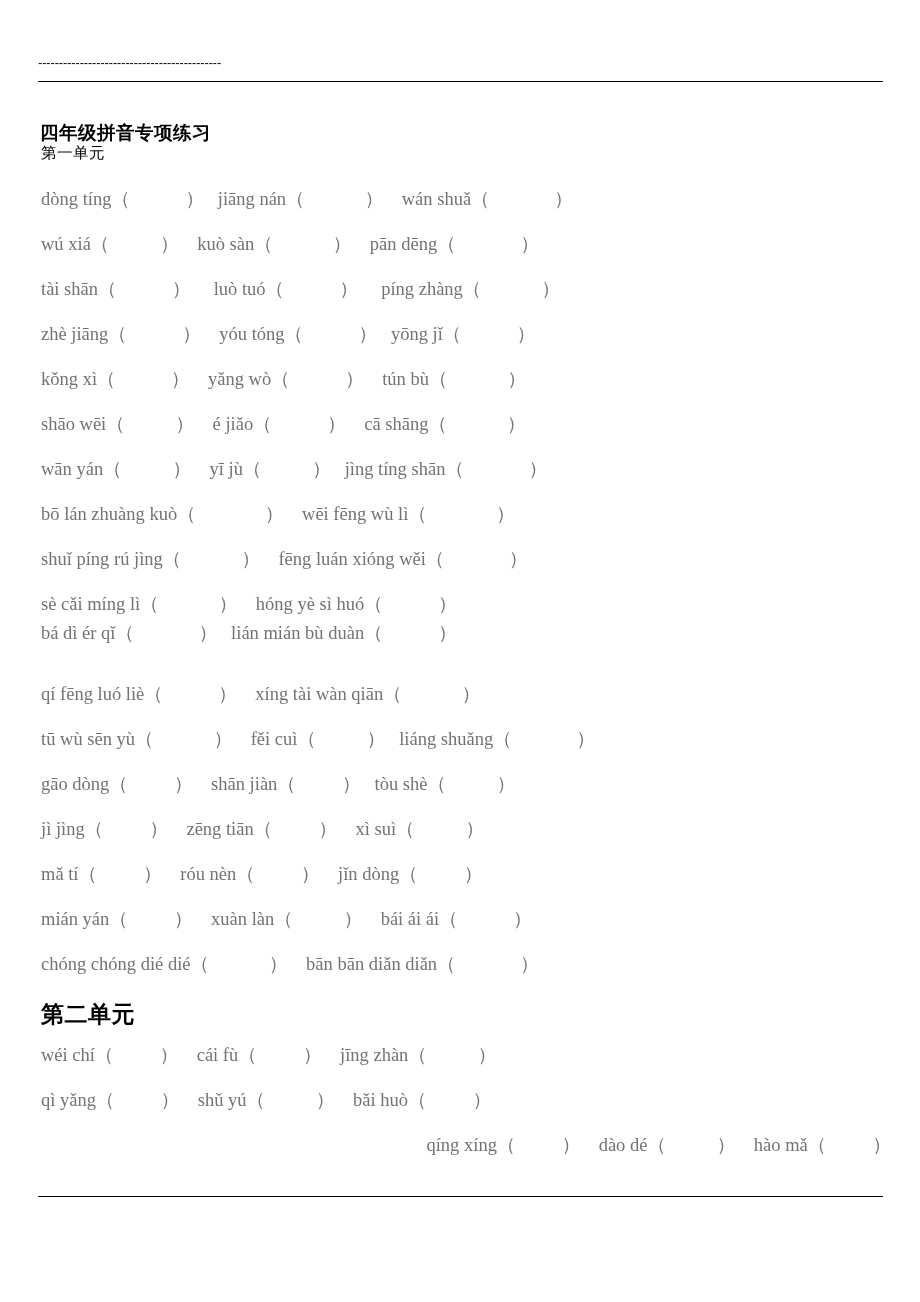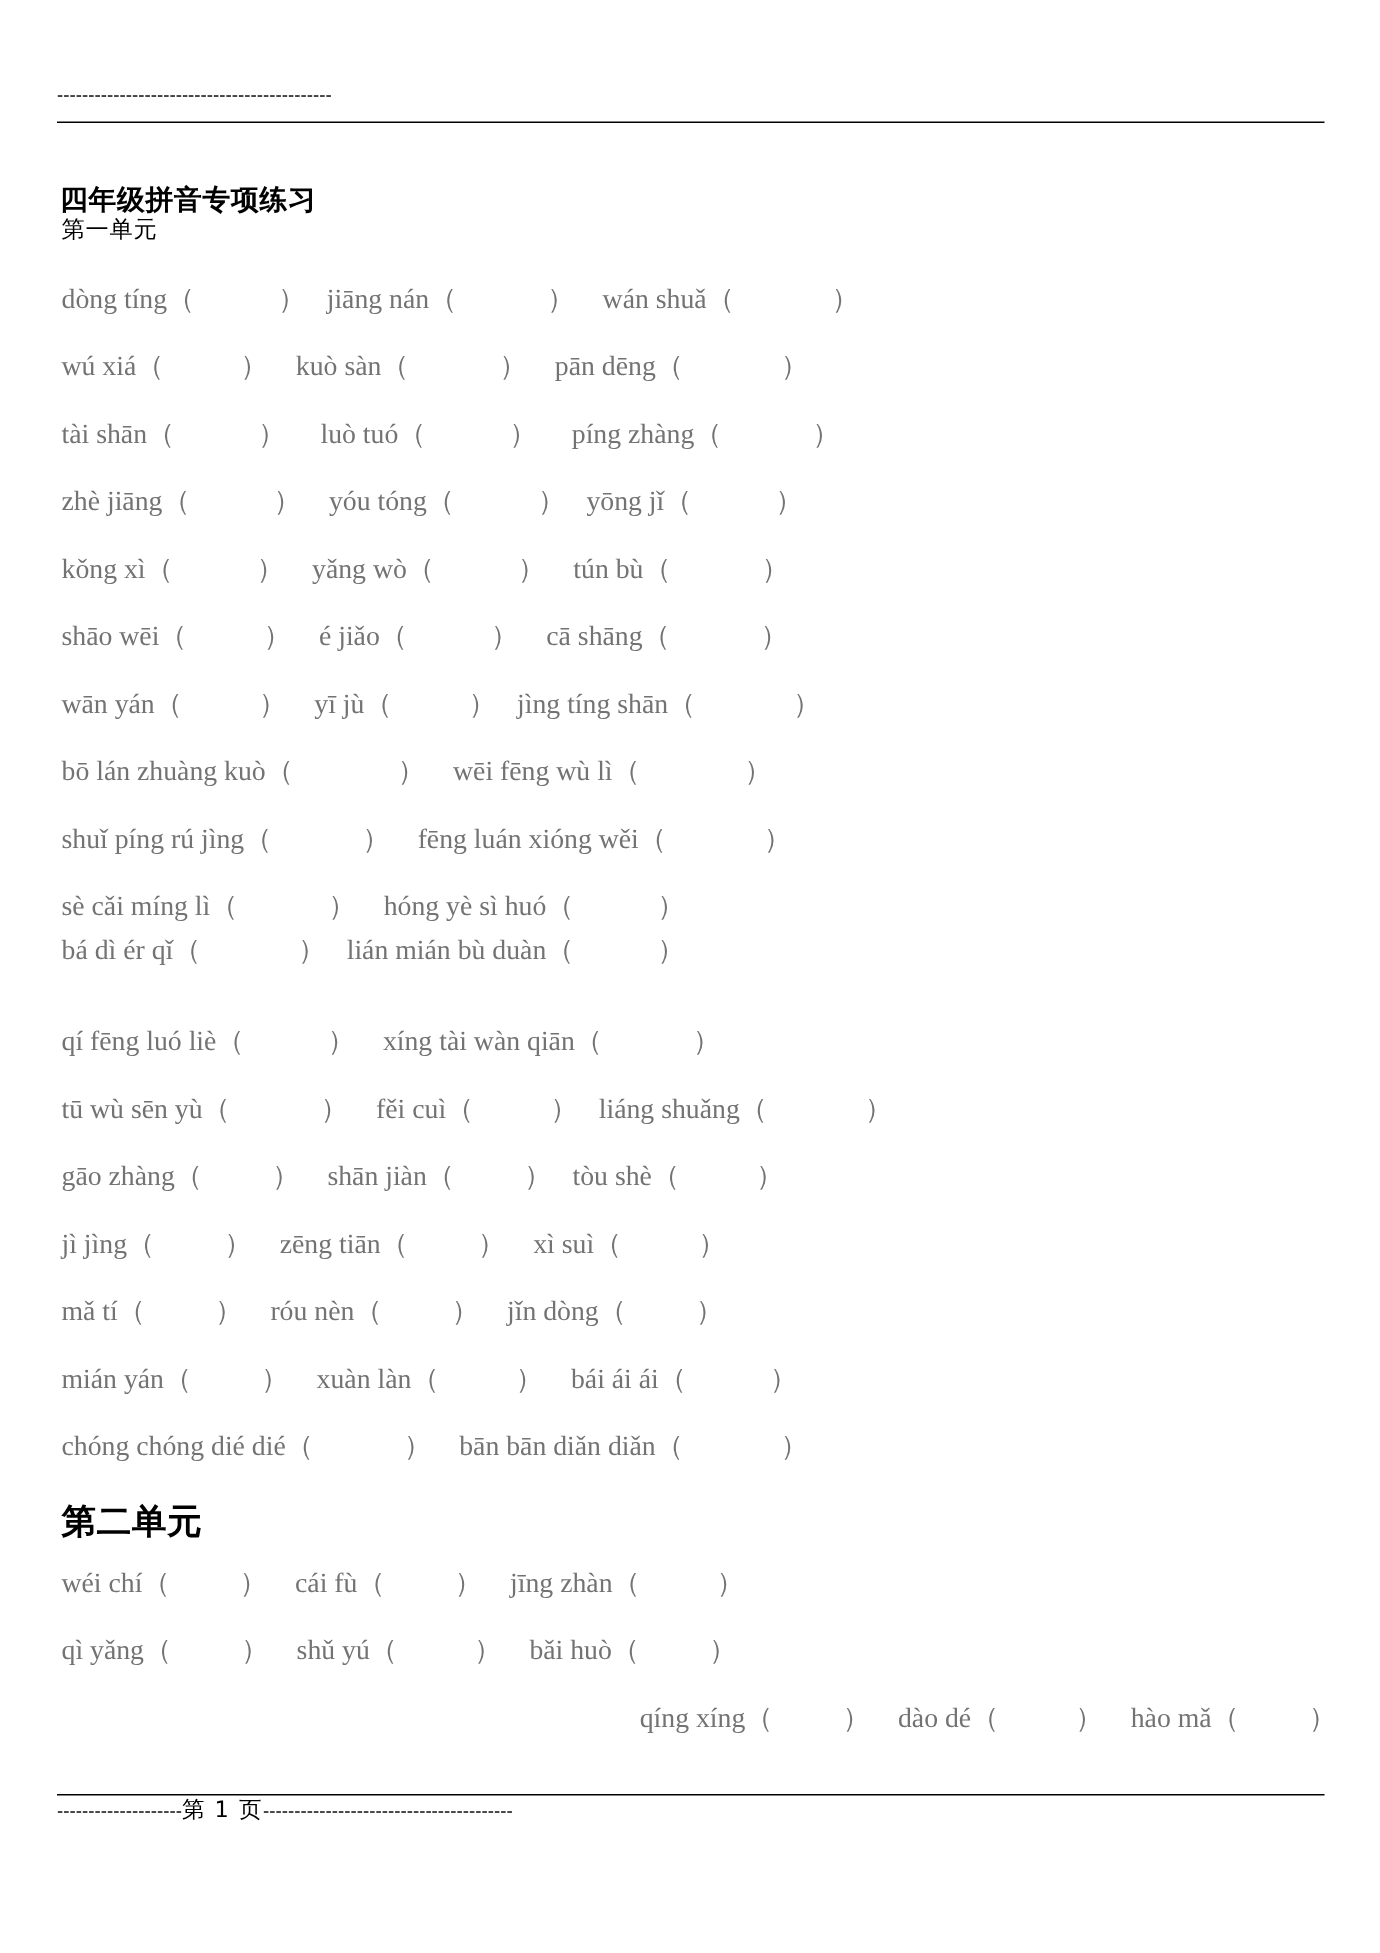--- a/index.html
+++ b/index.html
@@ -118,28 +118,25 @@
       <div class="line" style="top: 321px;">zhè jiāng（            ）    yóu tóng（            ）   yōng jǐ（            ）</div>
       <div class="line" style="top: 366px;">kǒng xì（            ）    yǎng wò（            ）    tún bù（             ）</div>
       <div class="line" style="top: 411px;">shāo wēi（           ）    é jiǎo（            ）    cā shāng（             ）</div>
       <div class="line" style="top: 456px;">wān yán（           ）    yī jù（           ）   jìng tíng shān（              ）</div>
       <div class="line" style="top: 501px;">bō lán zhuàng kuò（               ）    wēi fēng wù lì（               ）</div>
       <div class="line" style="top: 546px;">shuǐ píng rú jìng（             ）    fēng luán xióng wěi（              ）</div>
       <div class="line" style="top: 591px;">sè cǎi míng lì（             ）    hóng yè sì huó（            ）</div>
       <div class="line" style="top: 620px;">bá dì ér qǐ（              ）   lián mián bù duàn（            ）</div>
       <div class="line" style="top: 681px;">qí fēng luó liè（            ）    xíng tài wàn qiān（             ）</div>
       <div class="line" style="top: 726px;">tū wù sēn yù（             ）    fěi cuì（           ）   liáng shuǎng（              ）</div>
-      <div class="line" style="top: 771px;">gāo zhàng（          ）    shān jiàn（          ）   tòu shè（           ）</div>
+      <div class="line" style="top: 771px;">gāo dòng（          ）    shān jiàn（          ）   tòu shè（           ）</div>
       <div class="line" style="top: 816px;">jì jìng（          ）    zēng tiān（          ）    xì suì（           ）</div>
       <div class="line" style="top: 861px;">mǎ tí（          ）    róu nèn（          ）    jǐn dòng（          ）</div>
       <div class="line" style="top: 906px;">mián yán（          ）    xuàn làn（           ）    bái ái ái（            ）</div>
       <div class="line" style="top: 951px;">chóng chóng dié dié（             ）    bān bān diǎn diǎn（              ）</div>
       <div class="line" style="top: 1042px;">wéi chí（          ）    cái fù（          ）    jīng zhàn（           ）</div>
       <div class="line" style="top: 1087px;">qì yǎng（          ）    shǔ yú（           ）    bǎi huò（          ）</div>
       <div class="line" style="top: 1132px; text-align: right;">qíng xíng（          ）    dào dé（           ）    hào mǎ（          ）</div>
     </div>
 
   <div class="footer-rule"></div>
-  <div class="footer">
-    <span>--------------------</span><span class="pg">第 1 页</span><span>----------------------------------------</span>
-  </div>
 
 </div>
 
 </body></html>

